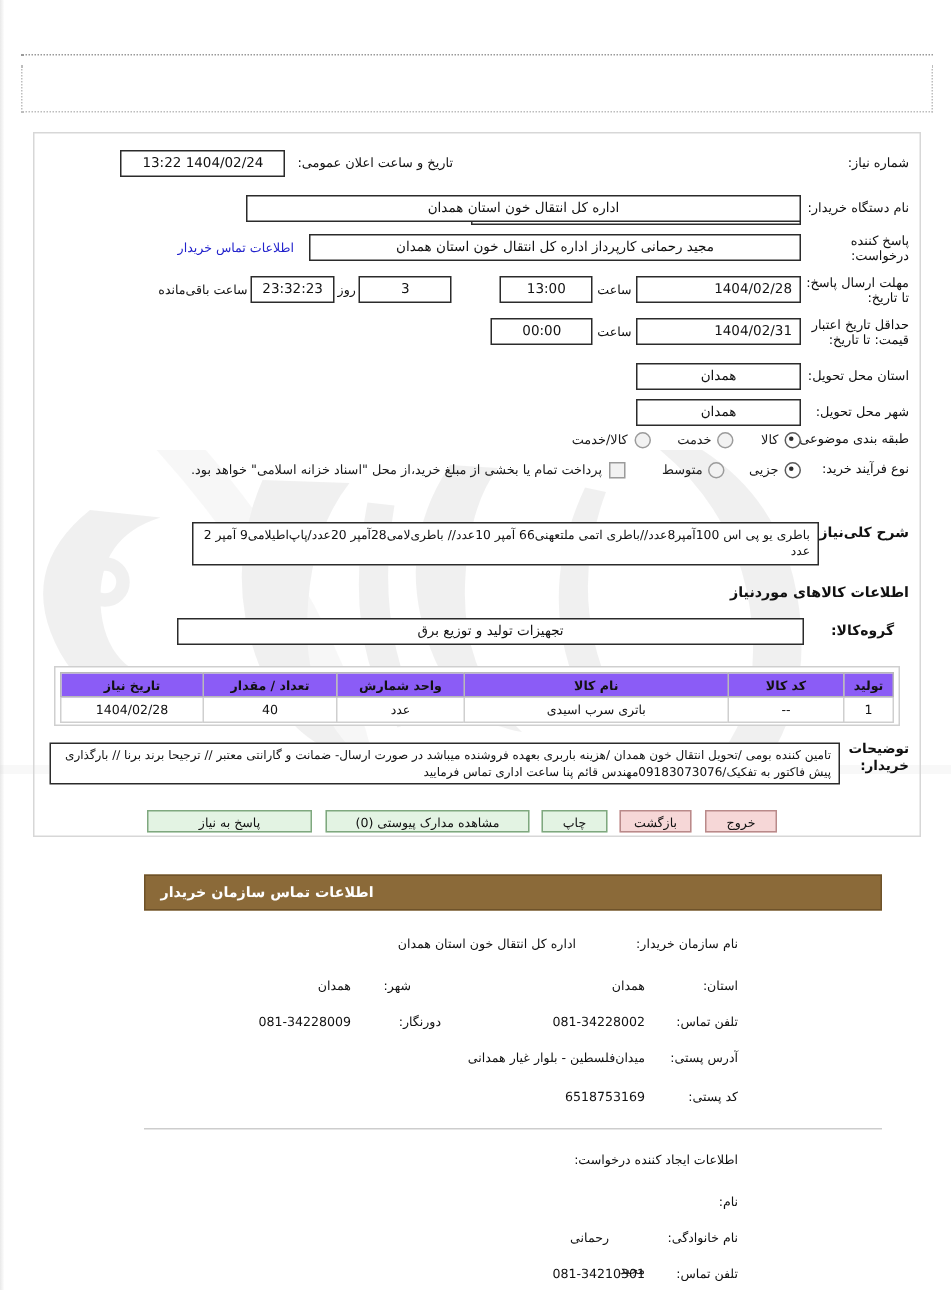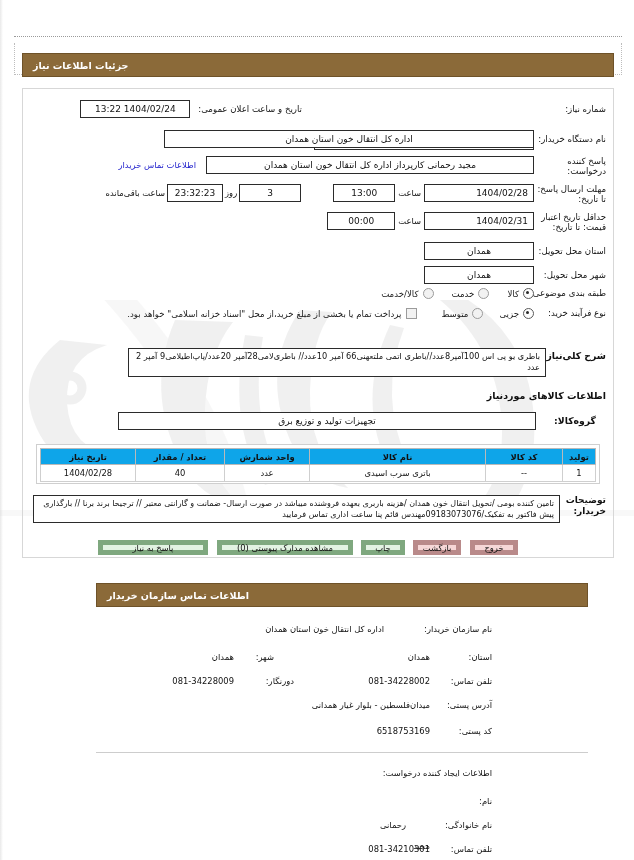--- a/index.html
+++ b/index.html
@@ -177,21 +177,21 @@
 
   
   table.goods {
     position: absolute;
     border-collapse: collapse;
     z-index: 3;
     background: #ffffff;
     font-size: 8.4px;
   }
   table.goods th {
-    background: #0ea5e9;
+    background: #8b5cf6;
     border: 1px solid #b9b9b9;
     color: #111;
     font-weight: bold;
     height: 15px;
     padding: 0 3px;
     white-space: nowrap;
   }
   table.goods td {
     border: 1px solid #cfcfcf;
     background: #ffffff;
@@ -204,21 +204,21 @@
     position: absolute;
     border: 1px solid #cfcfcf;
     background: #ffffff;
     box-sizing: border-box;
     z-index: 2;
   }
 
   
   .btn {
     position: absolute;
-    border: 5px solid #ec4899;
+    border: 1px solid #ec4899;
     box-sizing: border-box;
     font-size: 8.4px;
     color: #111;
     display: flex;
     align-items: center;
     justify-content: center;
     height: 15px;
     cursor: pointer;
     z-index: 3;
     white-space: nowrap;
@@ -260,23 +260,20 @@
       <path d="M440 0 q60 50 62 130 q1 50 -28 80 l30 8 q34 -44 30 -100 q-6 -86 -76 -124 z"></path>
       <path d="M0 210 h634 v6 H0 z" opacity="0.45"></path>
       <path d="M100 -40 q120 120 150 250 l-22 6 q-30 -120 -146 -240 z" opacity="0.5"></path>
     </g>
   </svg>
 
   <div class="dotted-top"></div>
   <div class="dotted-box"></div>
 
   <div class="bar-shadow" style="left:25px; top:56px; width:592px; height:24px;"></div>
-  <div class="bar" style="left:22px; top:53px; width:592px; height:24px;">
-    <span>جزئیات اطلاعات نیاز</span>
-  </div>
 
   <div class="card" style="top:88px; height:470px;"></div>
 
   <div class="row" style="top:100px; right:22px; width:592px;">
     <div class="lbl" style="width:72px; margin-right:6px; line-height:18px;">شماره نیاز:</div>
     <div class="fld" style="width:220px; height:18px;margin-top:32px;">1104003825000008</div>
     <div class="lbl" style="margin-right:12px; line-height:18px;">تاریخ و ساعت اعلان عمومی:</div>
     <div class="fld center" style="width:110px; height:18px; margin-right:8px;">1404/02/24 13:22</div>
   </div>
 

